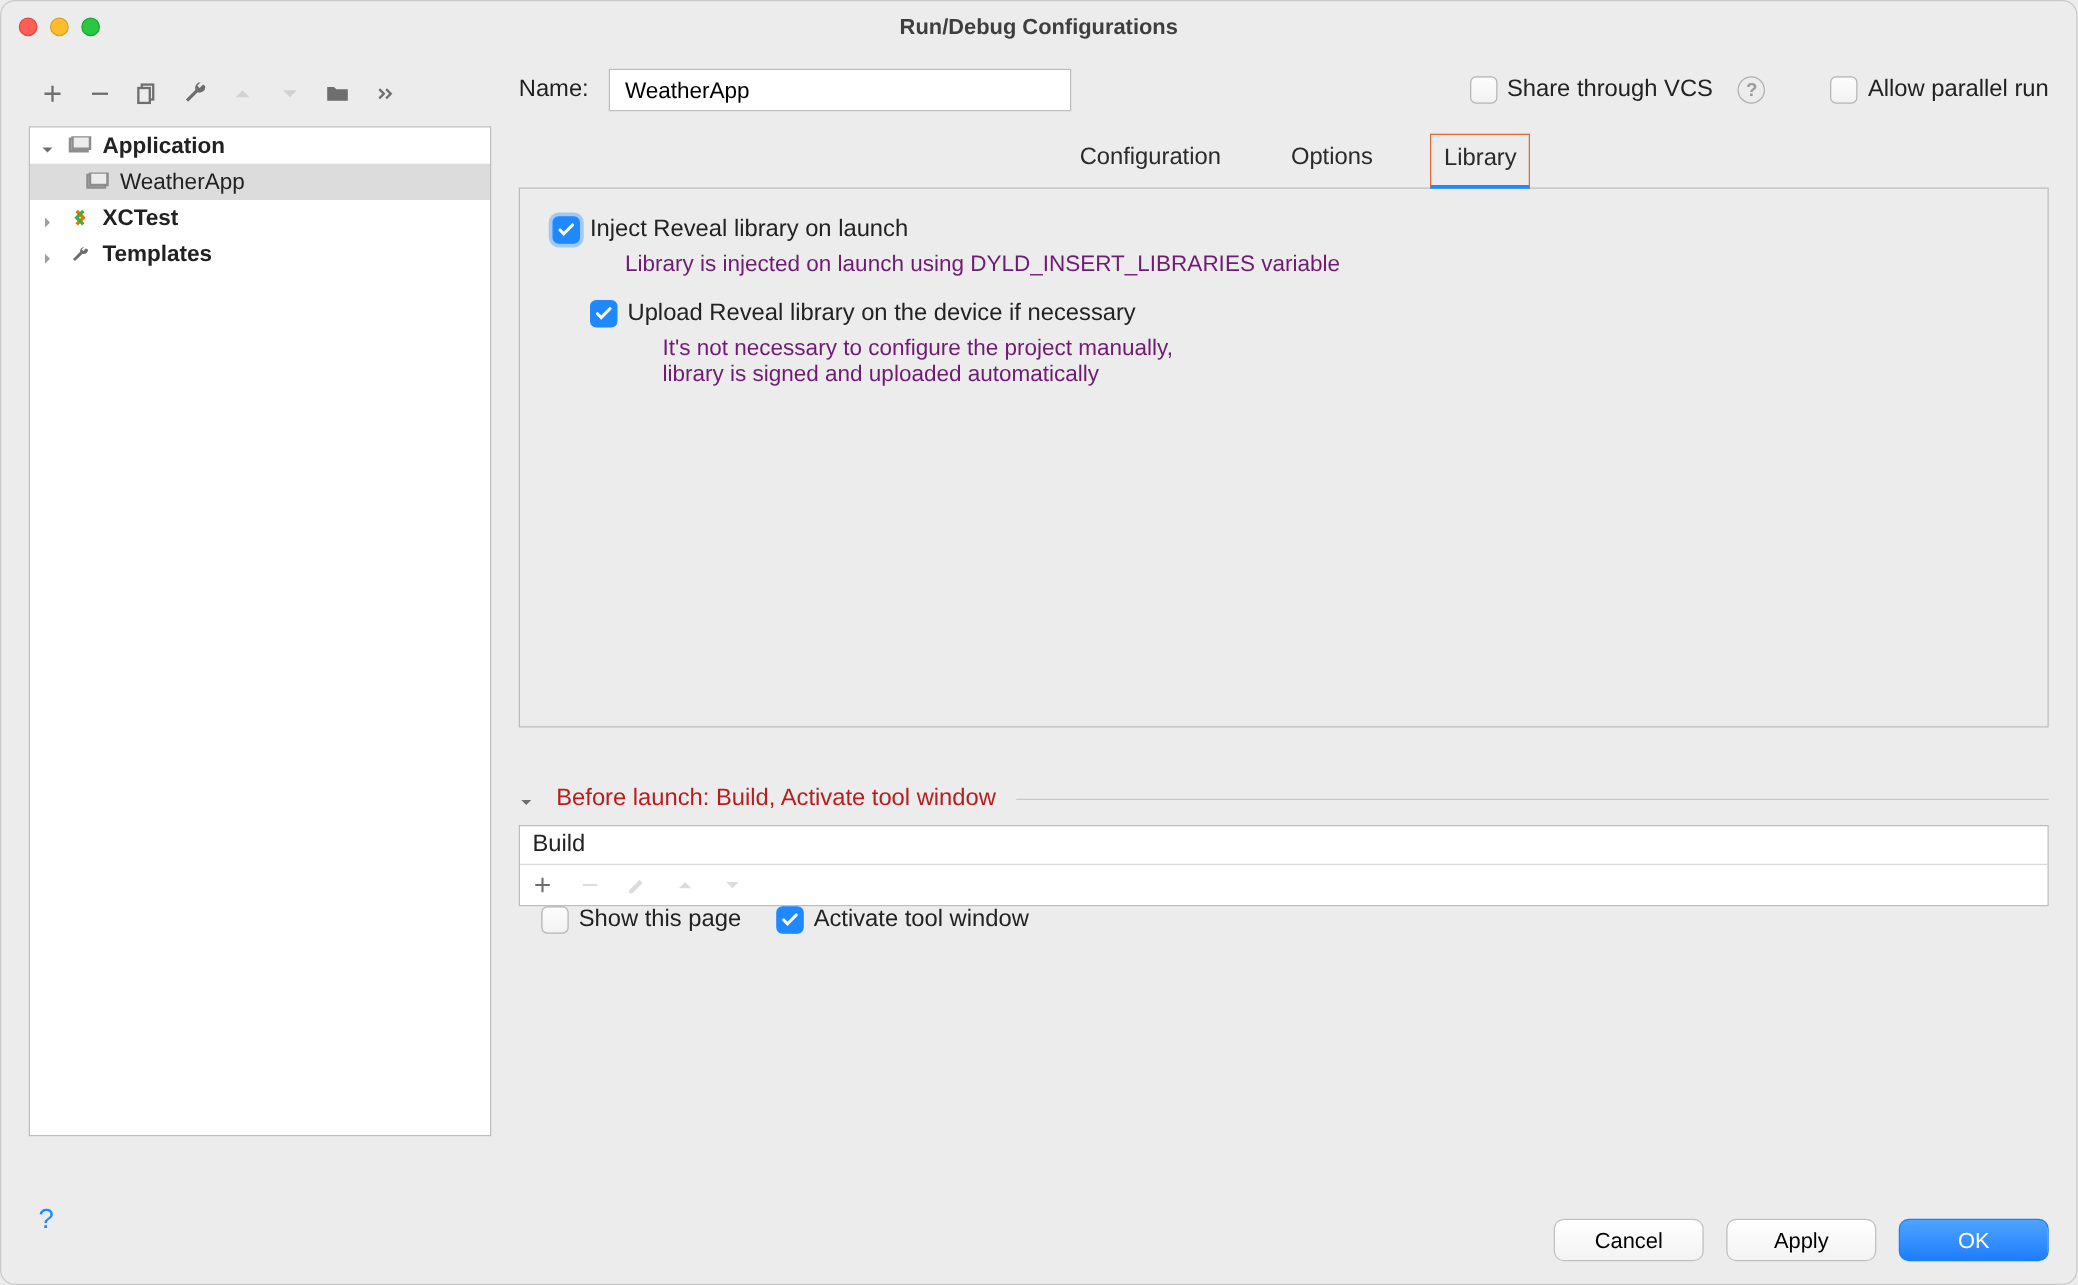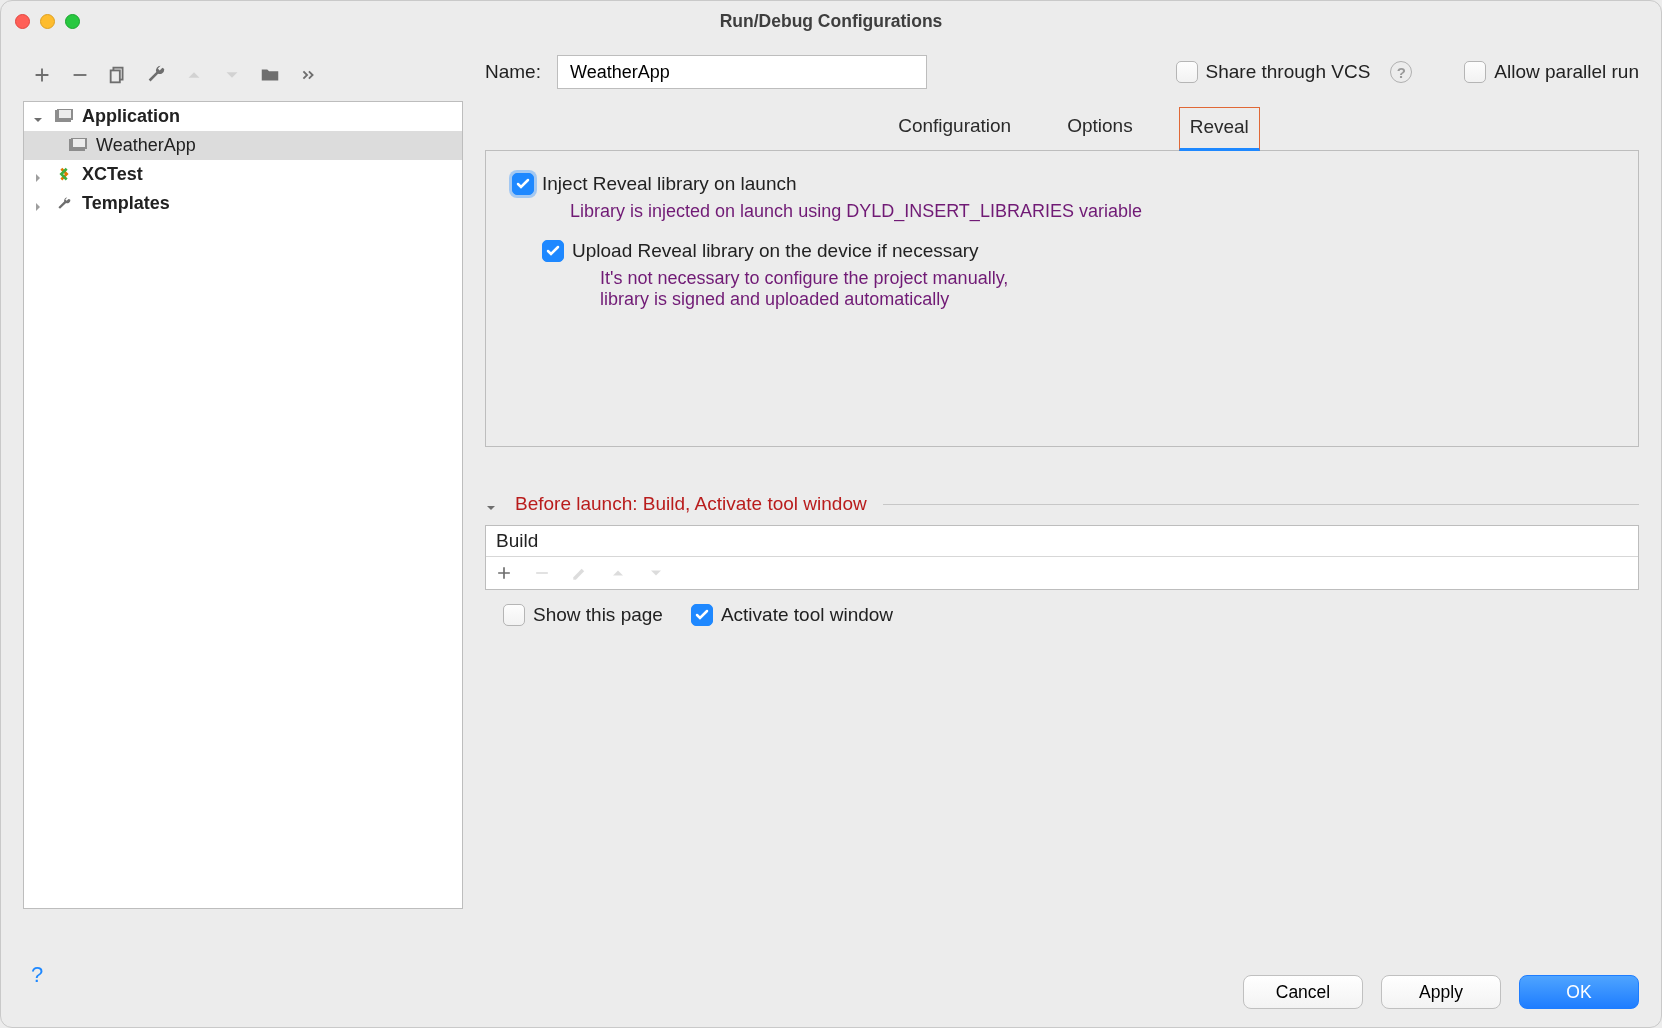--- a/index.html
+++ b/index.html
@@ -37,21 +37,21 @@
       position: absolute; left: 0; right: 0; text-align: center;
       font-weight: 700; color: #3e3e3e; font-size: 17.5px;
       pointer-events: none;
     }
     .body {
       flex: 1;
       display: flex;
       padding: 14px 22px 18px 22px;
       gap: 22px;
     }
-    .left-col { width: 440px; display: flex; flex-direction: column; }
+    .left-col { width: 370px; display: flex; flex-direction: column; }
     .toolbar {
       height: 40px; display: flex; align-items: center; gap: 16px;
       padding: 0 8px; color: #6e6e6e;
     }
     .tool-ico { width: 22px; height: 22px; display: inline-flex; align-items: center; justify-content: center; cursor: pointer; }
     .tool-ico svg { width: 22px; height: 22px; }
     .tool-ico.dim { opacity: .45; cursor: default; }
     .tree {
       flex: 1;
       border: 1px solid #bdbdbd;
@@ -99,35 +99,35 @@
       display: inline-flex; align-items:center; justify-content:center;
       color: #9a9a9a; font-size: 15px; font-weight: 600; margin-left: 4px;
     }
     .tabs { display: flex; gap: 36px; padding-left: 24px; margin-bottom: 0; justify-content: center; }
     .tab { padding: 8px 10px 10px; font-size: 19px; color: #2a2a2a; cursor: pointer; position: relative; }
     .tab.active {
       border: 1px solid #e06836; border-bottom: 3px solid #1e88ff;
     }
     .panel {
       border: 1px solid #bdbdbd; background: #ececec;
-      height: 297px; margin-top: -1px;
+      height: 432px; margin-top: -1px;
       padding: 22px 26px;
     }
     .chk-line { display: flex; align-items: center; gap: 14px; margin-bottom: 6px; }
     .desc { color: #701a75; font-size: 18px; margin-left: 58px; margin-bottom: 18px; }
     .sub { margin-left: 30px; }
     .desc.sub { margin-left: 88px; }
     .before-launch { margin-top: 46px; }
     .bl-header { display: flex; align-items: center; gap: 16px; font-size: 19px; color: #b91c1c; }
     .bl-header .line { flex: 1; height: 1px; background: #c7c7c7; }
     .bl-list { border: 1px solid #bdbdbd; background: #fff; margin-top: 10px; }
     .bl-item { padding: 4px 10px; font-size: 19px; }
     .bl-toolbar { display:flex; gap:18px; align-items:center; padding:6px 8px; border-top:1px solid #d7d7d7; color:#6e6e6e; }
     .bl-toolbar .tool-ico { width:20px; height:20px; }
-    .bottom-checks { margin-top: 14px; display:flex; align-items:center; gap: 28px; padding-left: 18px; }
+    .bottom-checks { display:flex; align-items:center; gap: 28px; padding-left: 18px; }
     .footer {
       display: flex; align-items: center; padding: 14px 22px 18px 22px;
     }
     .footer .help {
       width: 28px; height:28px; border-radius:50%;
       color:#1e88ff; font-size:22px; text-align:center; line-height:28px;
       cursor: pointer;
     }
     .btns { margin-left:auto; display:flex; gap:18px;margin-top:34px; }
     .btn {
@@ -261,21 +261,21 @@
         <span style="width:20px"></span>
         <label class="chk">
           <span class="boxc"></span>
           <span class="lbl">Allow parallel run</span>
         </label>
       </div>
 
       <div class="tabs">
         <div class="tab">Configuration</div>
         <div class="tab">Options</div>
-        <div class="tab active">Reveal</div>
+        <div class="tab active">Library</div>
       </div>
 
       <div class="panel">
         <div class="chk-line">
           <label class="chk">
             <span class="boxc checked focus">
                 <svg viewBox="0 0 14 14">
                   <path d="M2 7l3 3 7-7" stroke="#fff" stroke-width="2.5" fill="none" stroke-linecap="round"></path>
                 </svg>
               </span>

